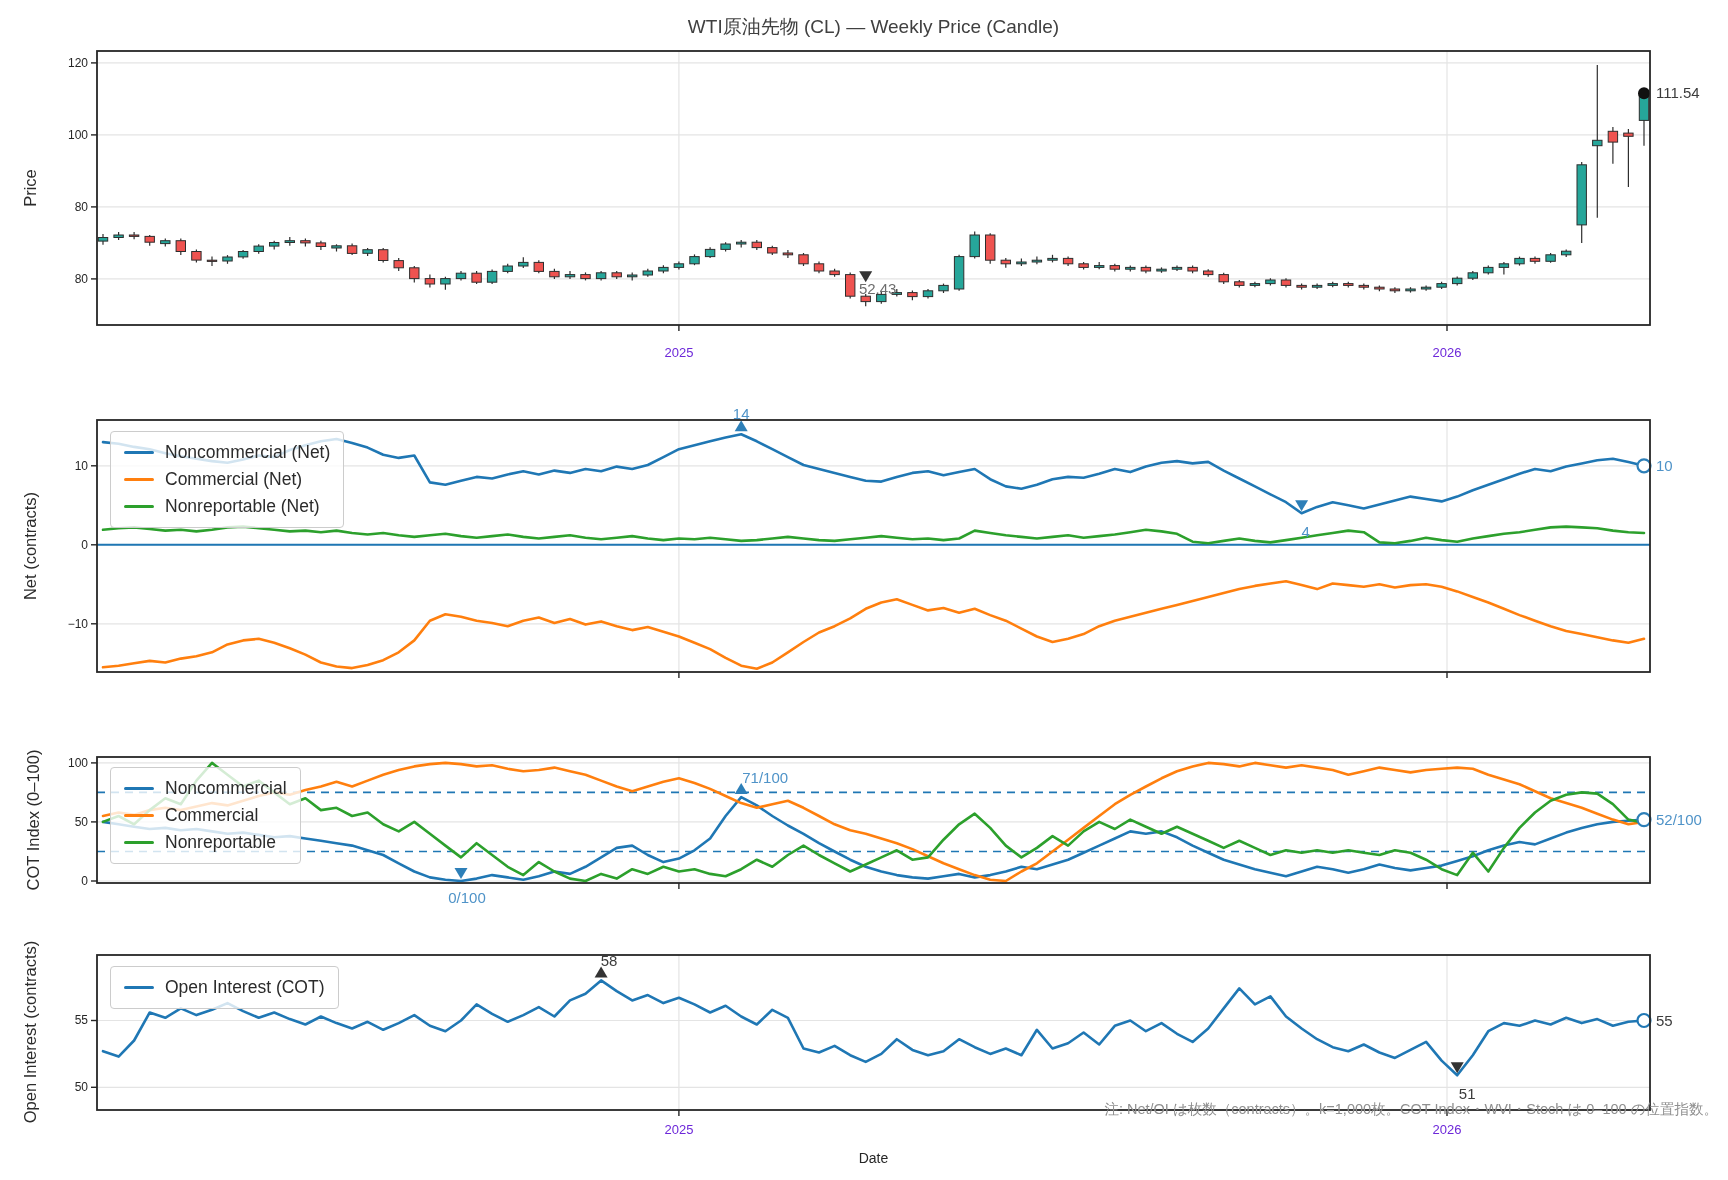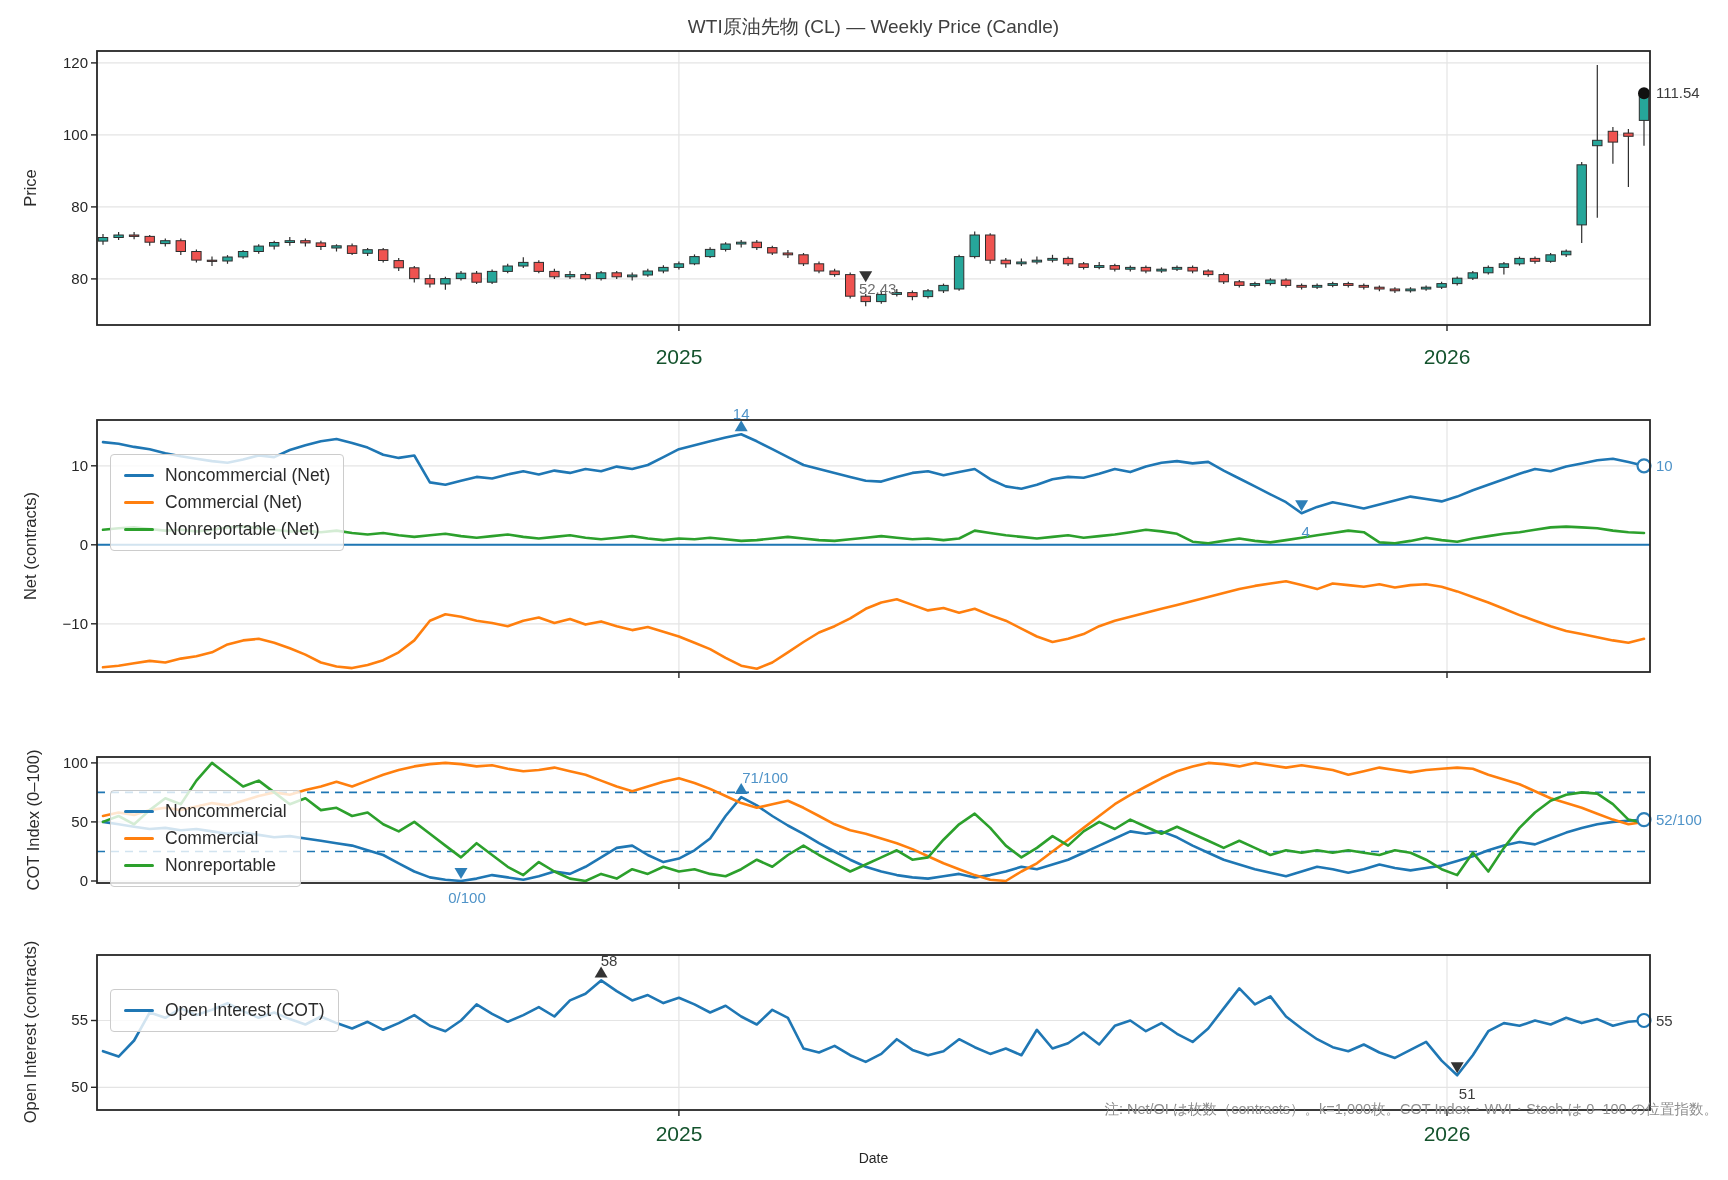--- a/index.html
+++ b/index.html
@@ -1,24 +1,24 @@
 <!DOCTYPE html>
 <html><head>
 <meta charset="utf-8">
 <style>
   html,body{margin:0;padding:0;background:#ffffff;}
   body{font-family:"Liberation Sans", sans-serif;color:#262626;}
   .page{position:relative;width:1728px;height:1180px;background:#ffffff;overflow:hidden;}
   svg.canvas{position:absolute;left:0;top:0;}
   .title{position:absolute;left:97px;width:1553px;text-align:center;font-size:19px;color:#404040;z-index:2;}
   .ylab{position:absolute;transform:translate(-50%,-50%) rotate(-90deg);font-size:16.5px;color:#2b2b2b;white-space:nowrap;z-index:2;}
-  .ytick{position:absolute;left:20px;width:68px;text-align:right;font-size:15px;color:#262626;line-height:22px;z-index:2;}
-  .xtick{position:absolute;width:90px;text-align:center;font-size:21px;color:#14532d;z-index:2;}
+  .ytick{position:absolute;left:20px;width:68px;text-align:right;font-size:12px;color:#262626;line-height:22px;z-index:2;}
+  .xtick{position:absolute;width:90px;text-align:center;font-size:13px;color:#6d28d9;z-index:2;}
   .xlabel{position:absolute;left:97px;width:1553px;text-align:center;font-size:14px;color:#262626;z-index:2;}
-  .legend{position:absolute;background:rgba(255,255,255,0.8);border:1px solid #cccccc;border-radius:4px;padding:7px 13px;z-index:3;margin-top:23px;}
+  .legend{position:absolute;background:rgba(255,255,255,0.8);border:1px solid #cccccc;border-radius:4px;padding:7px 13px;z-index:3;}
   .lrow{display:flex;align-items:center;height:27px;white-space:nowrap;}
   .lswatch{display:inline-block;width:30px;height:3.5px;border-radius:2px;margin-right:11px;flex:0 0 auto;}
   .llabel{font-size:17.5px;color:#2b2b2b;}
   .note{position:absolute;right:10px;top:1100px;font-size:14.5px;color:#8f8f8f;z-index:2;}
 </style>
 </head>
 <body>
 
 <div class="page">
 

